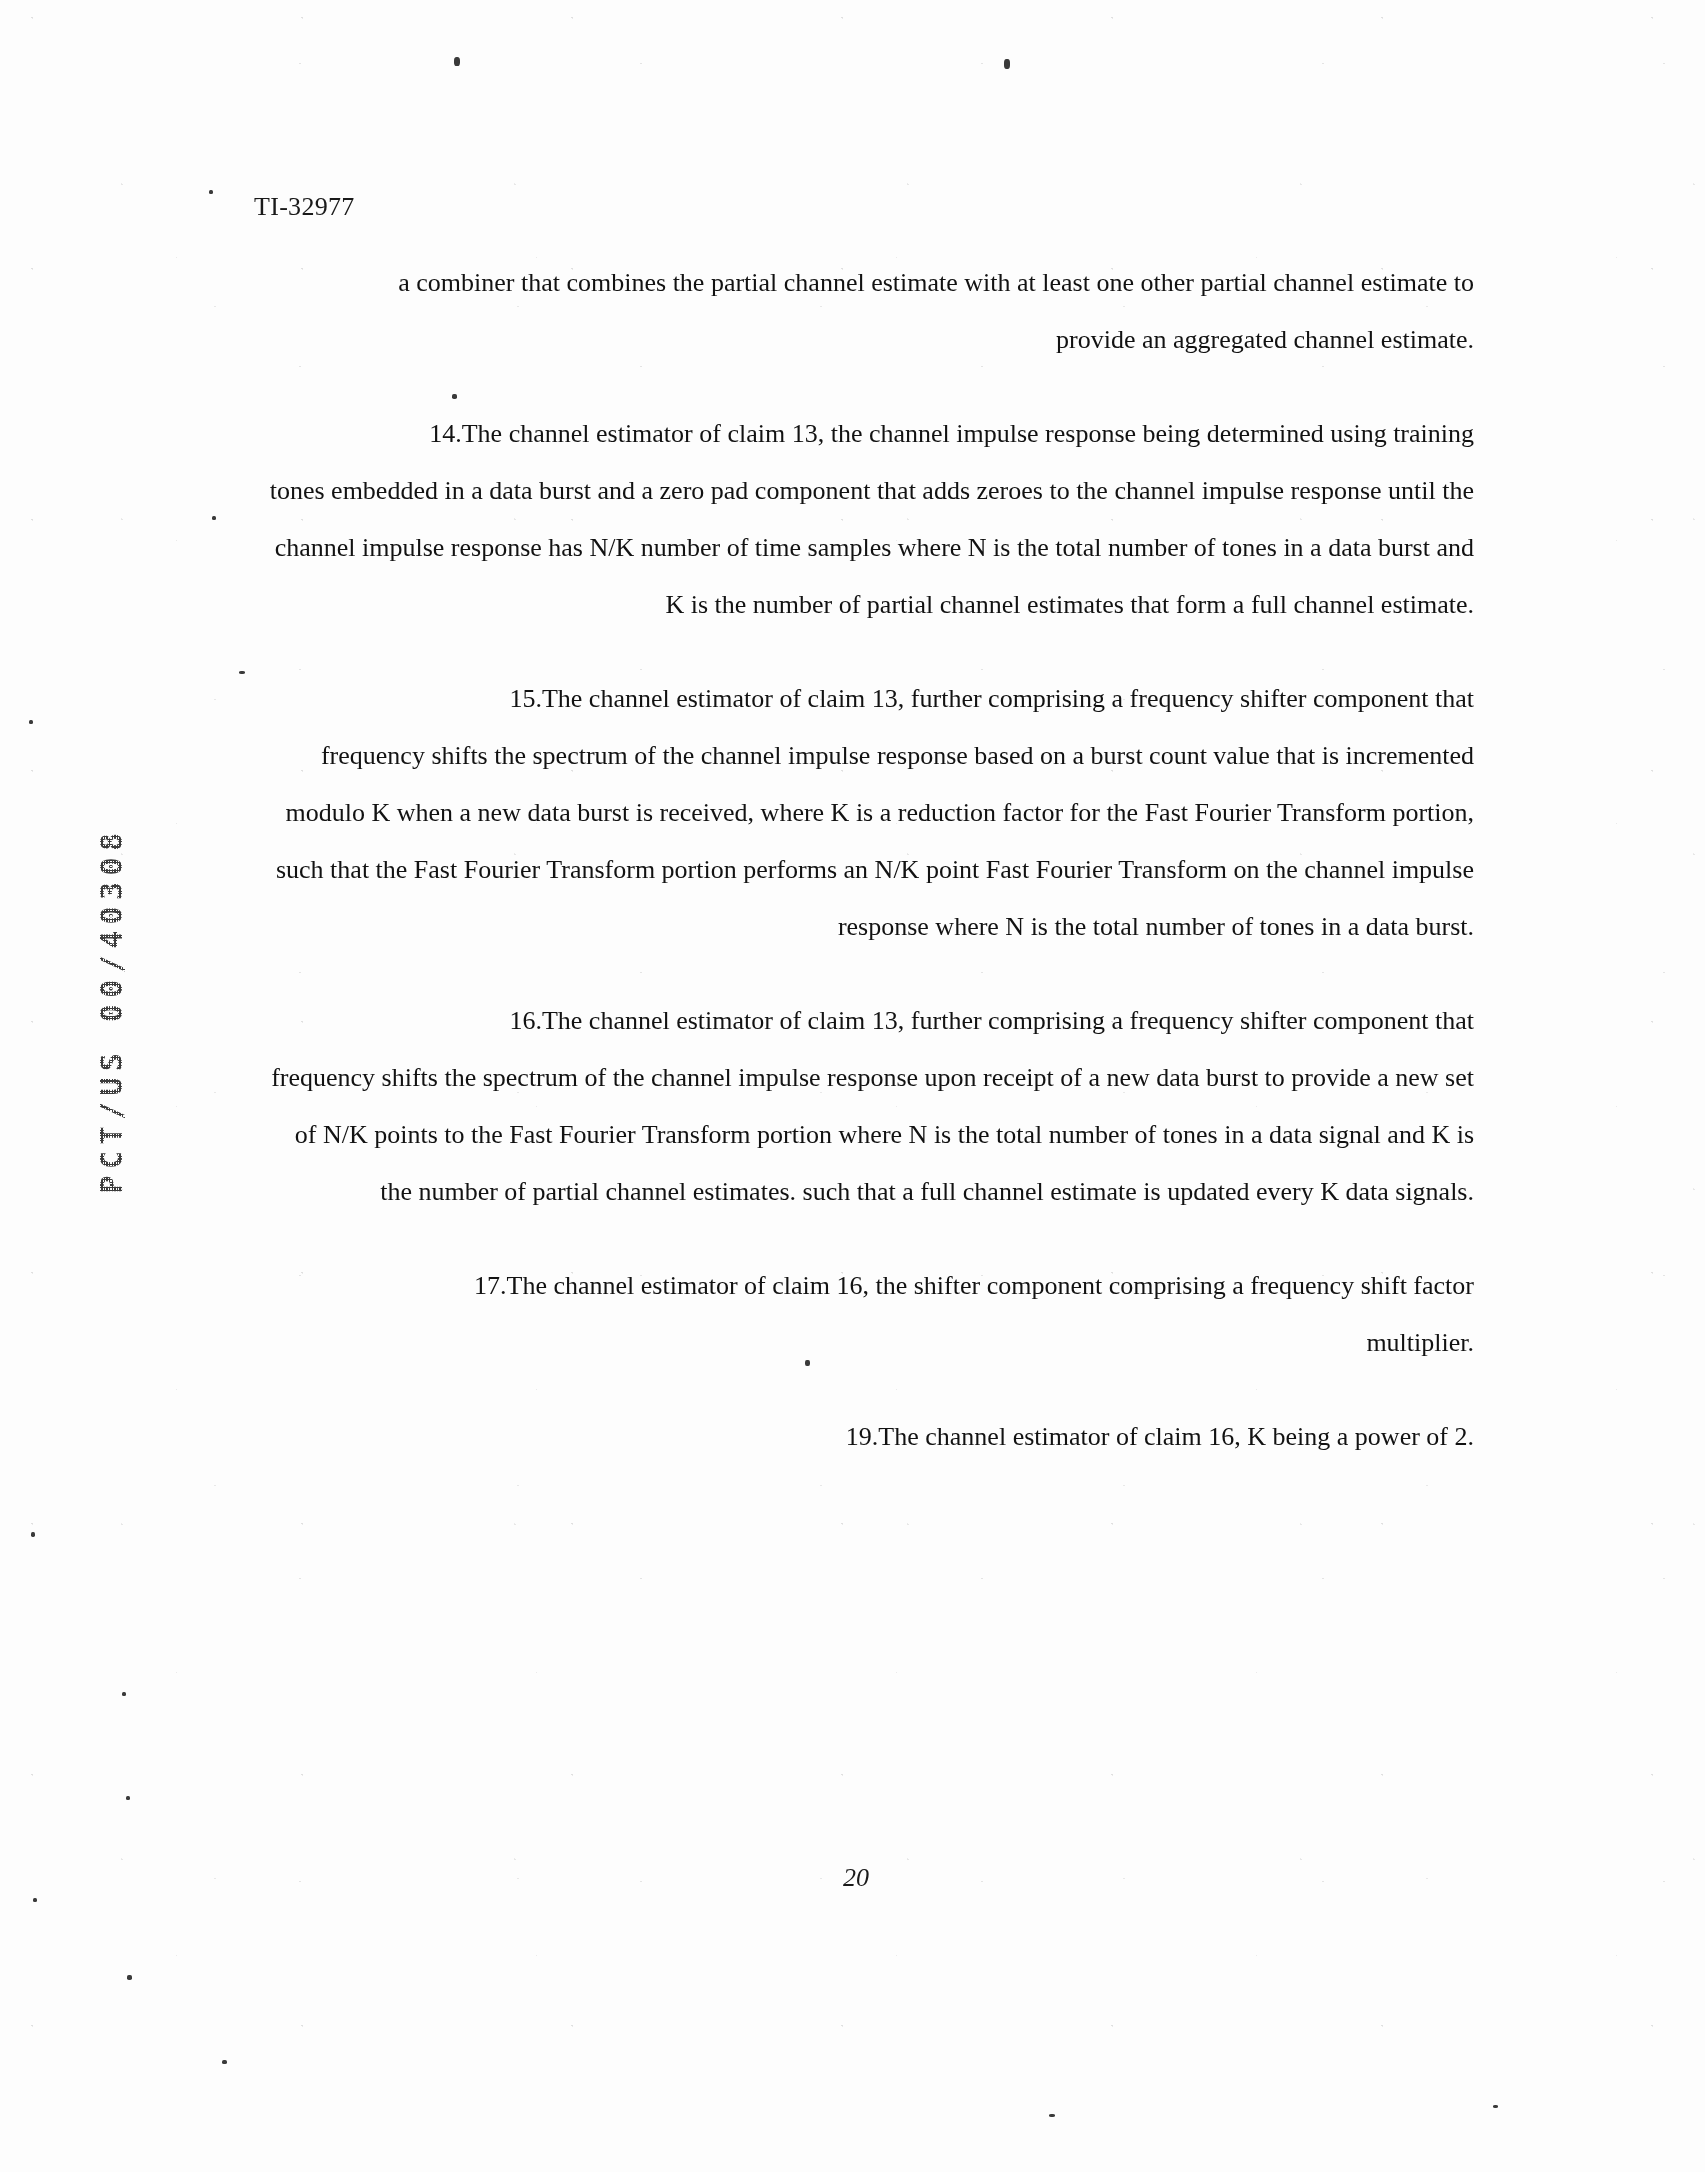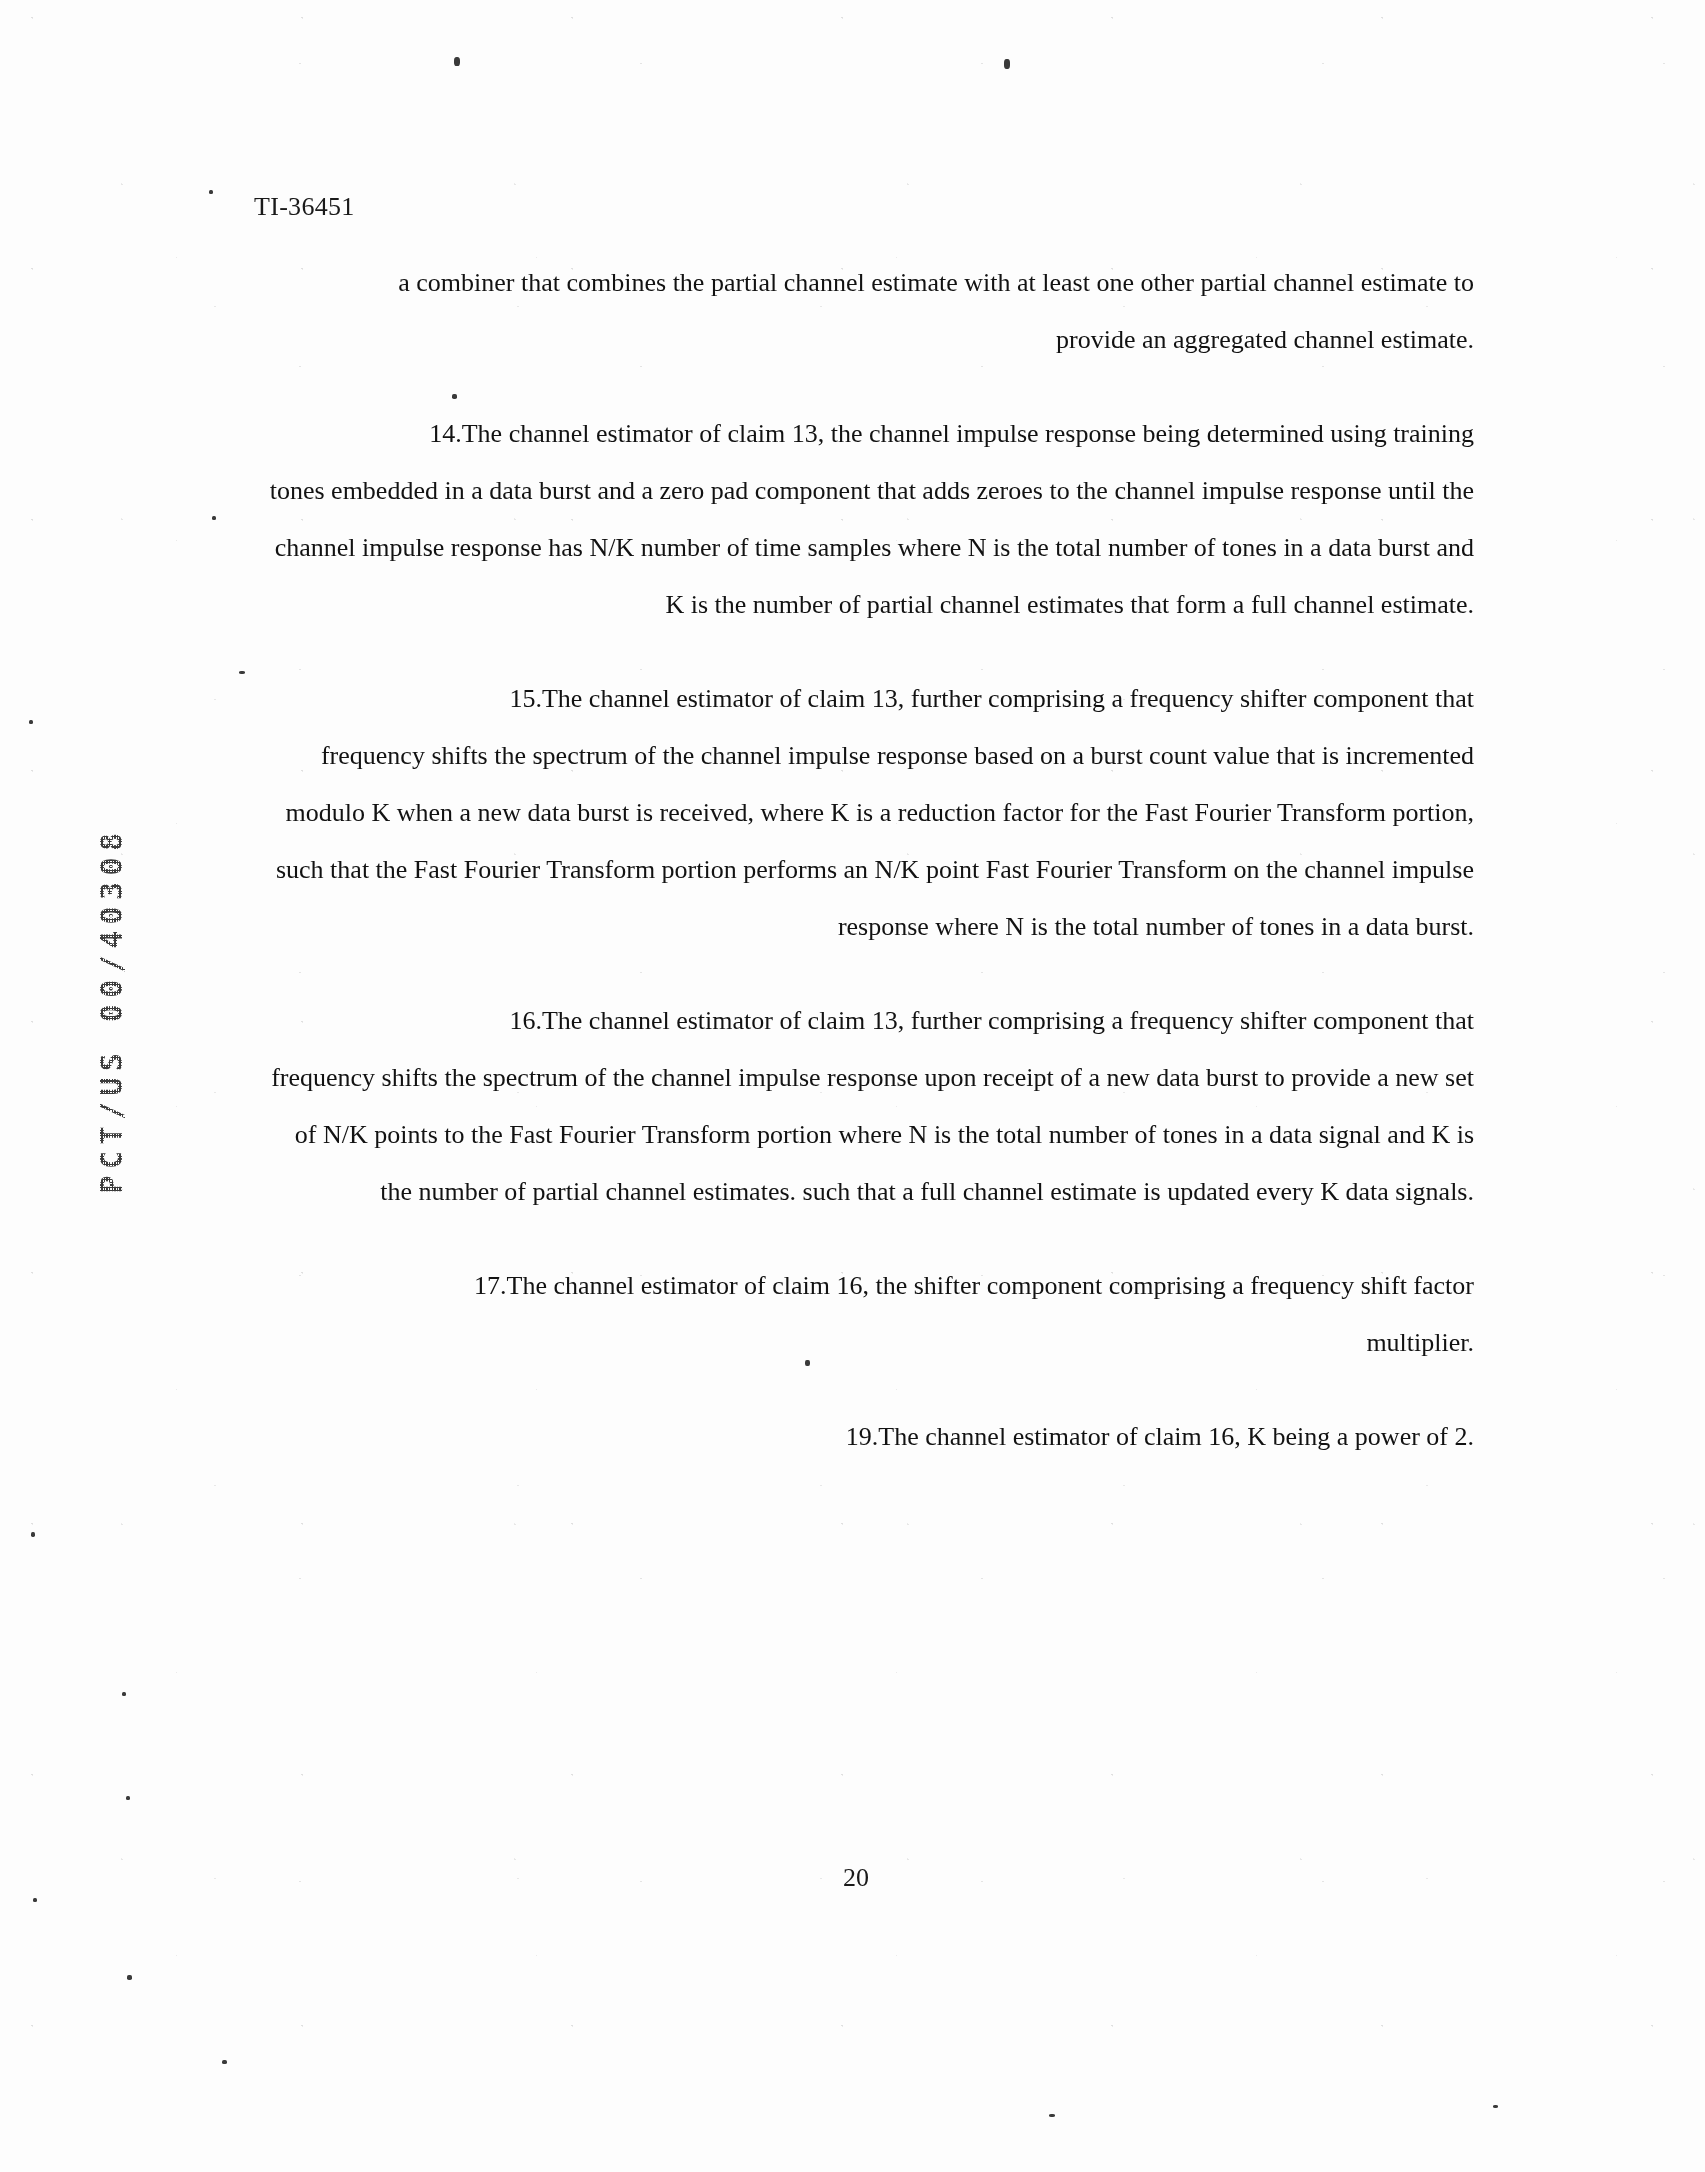--- a/index.html
+++ b/index.html
@@ -77,20 +77,21 @@
   }
 
   .page-number {
     position: absolute;
     left: 6px;
     right: 0;
     top: 1863px;
     text-align: center;
     font-size: 26px;
     color: #1a1a1a;
+    font-style: italic;
   }
 
   
   .margin-stamp {
     position: absolute;
     left: 82px;
     top: 756px;
     width: 58px;
     height: 508px;
   }
@@ -133,21 +134,21 @@
   <div class="speck" style="left:805px; top:1360px; width:4.5px; height:5.8px;"></div>
   <div class="speck" style="left:31px; top:1532px; width:3.9px; height:4.5px;"></div>
   <div class="speck" style="left:122px; top:1692px; width:3.9px; height:3.9px;"></div>
   <div class="speck" style="left:126px; top:1796px; width:3.9px; height:3.9px;"></div>
   <div class="speck" style="left:33px; top:1898px; width:3.9px; height:3.9px;"></div>
   <div class="speck" style="left:127px; top:1975px; width:4.5px; height:4.5px;"></div>
   <div class="speck" style="left:222px; top:2060px; width:4.5px; height:3.9px;"></div>
   <div class="speck" style="left:1049px; top:2114px; width:5.8px; height:3.2px;"></div>
   <div class="speck" style="left:1493px; top:2105px; width:5.1px; height:3.2px;"></div>
 
-  <div class="header-code">TI-36451</div>
+  <div class="header-code">TI-32977</div>
 
   <div class="margin-stamp">
     <div class="stamp-text">PCT/US 00/40308</div>
   </div>
 
   <div class="body-block" style="top: 254px;">
 
     <p>
       <span class="first-line-indent"></span><span>a combiner that combines the partial channel estimate with at least one other partial channel estimate to provide an aggregated channel estimate.</span>
     </p>

